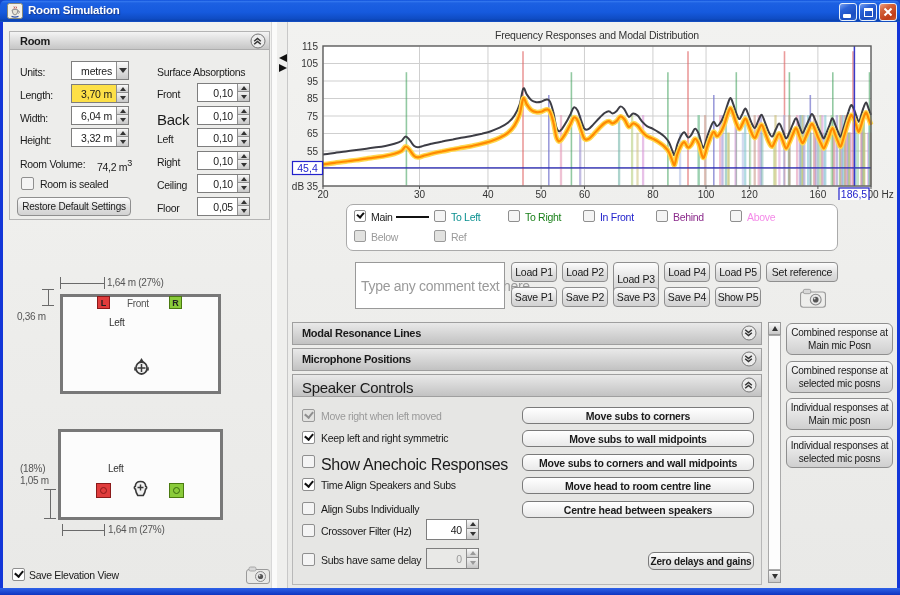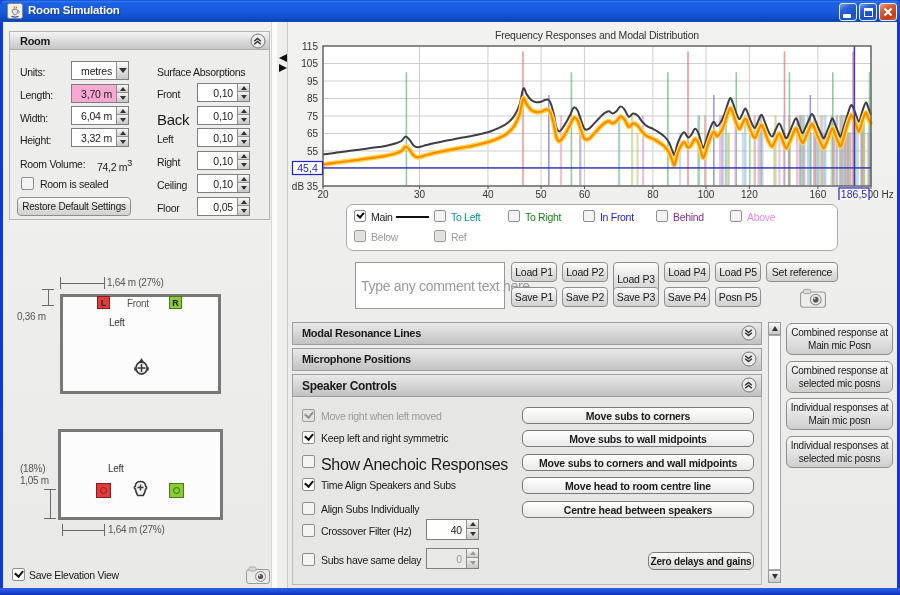--- a/index.html
+++ b/index.html
@@ -30,21 +30,21 @@
     <path d="M4.2 11.3 L7.5 8.4 L10.8 11.3" fill="none" stroke="#333" stroke-width="1.5"></path>
   </svg>
 <div style="position:absolute;left:20px;top:66px;font-size:10.5px;color:#1a1a1a;white-space:nowrap;letter-spacing:-0.3px">Units:</div>
 <div style="position:absolute;left:71px;top:61px;width:58px;height:19px;background:#fff;border:1px solid #7e7e7e">
     <div style="position:absolute;right:16px;top:0;bottom:0;display:flex;align-items:center;font-size:10.5px;color:#1a1a1a;letter-spacing:-0.2px">metres</div>
     <div style="position:absolute;right:0;top:0;bottom:0;width:12px;background:linear-gradient(#fafafa,#c8c8c8);border-left:1px solid #8f8f8f;display:flex;align-items:center;justify-content:center">
       <div style="width:0;height:0;border-left:4px solid transparent;border-right:4px solid transparent;border-top:5px solid #333"></div>
     </div>
   </div>
 <div style="position:absolute;left:20px;top:89px;font-size:10.5px;color:#1a1a1a;white-space:nowrap;letter-spacing:-0.3px">Length:</div>
-<div style="position:absolute;left:71px;top:84px;width:58px;height:19px;background:#f9a8d4;border:1px solid #7e7e7e">
+<div style="position:absolute;left:71px;top:84px;width:58px;height:19px;background:#fde047;border:1px solid #7e7e7e">
     <div style="position:absolute;right:16px;top:0;bottom:0;display:flex;align-items:center;justify-content:flex-end;font-size:10.5px;color:#1a1a1a;letter-spacing:-0.2px">3,70 m</div>
     <div style="position:absolute;right:0;top:0;width:12px;height:8px;background:linear-gradient(#fafafa,#cfcfcf);border-left:1px solid #8f8f8f;border-bottom:1px solid #8f8f8f;display:flex;align-items:center;justify-content:center">
       <div style="width:0;height:0;border-left:3.5px solid transparent;border-right:3.5px solid transparent;border-bottom:4px solid #333"></div>
     </div>
     <div style="position:absolute;right:0;bottom:0;width:12px;height:9px;background:linear-gradient(#f2f2f2,#c6c6c6);border-left:1px solid #8f8f8f;display:flex;align-items:center;justify-content:center">
       <div style="width:0;height:0;border-left:3.5px solid transparent;border-right:3.5px solid transparent;border-top:4px solid #333"></div>
     </div>
   </div>
 <div style="position:absolute;left:20px;top:112px;font-size:10.5px;color:#1a1a1a;white-space:nowrap;letter-spacing:-0.3px">Width:</div>
 <div style="position:absolute;left:71px;top:106px;width:58px;height:19px;background:#fff;border:1px solid #7e7e7e">
@@ -363,21 +363,21 @@
 <div style="position:absolute;left:361px;top:278px;font-size:14px;color:#9a9a9a;white-space:nowrap;letter-spacing:-0.3px">Type any comment text here</div>
 <div style="position:absolute;left:511px;top:262px;width:46px;height:20px;background:linear-gradient(#fdfdfd,#dedede 60%,#d2d2d2);border:1px solid #8f8f8f;border-radius:4px;display:flex;align-items:center;justify-content:center;font-size:10.5px;color:#1a1a1a;text-align:center;box-sizing:border-box;letter-spacing:-0.2px;white-space:nowrap">Load P1</div>
 <div style="position:absolute;left:511px;top:287px;width:46px;height:20px;background:linear-gradient(#fdfdfd,#dedede 60%,#d2d2d2);border:1px solid #8f8f8f;border-radius:4px;display:flex;align-items:center;justify-content:center;font-size:10.5px;color:#1a1a1a;text-align:center;box-sizing:border-box;letter-spacing:-0.2px;white-space:nowrap">Save P1</div>
 <div style="position:absolute;left:562px;top:262px;width:46px;height:20px;background:linear-gradient(#fdfdfd,#dedede 60%,#d2d2d2);border:1px solid #8f8f8f;border-radius:4px;display:flex;align-items:center;justify-content:center;font-size:10.5px;color:#1a1a1a;text-align:center;box-sizing:border-box;letter-spacing:-0.2px;white-space:nowrap">Load P2</div>
 <div style="position:absolute;left:562px;top:287px;width:46px;height:20px;background:linear-gradient(#fdfdfd,#dedede 60%,#d2d2d2);border:1px solid #8f8f8f;border-radius:4px;display:flex;align-items:center;justify-content:center;font-size:10.5px;color:#1a1a1a;text-align:center;box-sizing:border-box;letter-spacing:-0.2px;white-space:nowrap">Save P2</div>
 <div style="position:absolute;left:613px;top:262px;width:46px;height:34px;background:linear-gradient(#fdfdfd,#dedede 60%,#d2d2d2);border:1px solid #8f8f8f;border-radius:4px;display:flex;align-items:center;justify-content:center;font-size:10.5px;color:#1a1a1a;text-align:right;box-sizing:border-box;letter-spacing:-0.2px;white-space:nowrap">Load P3</div>
 <div style="position:absolute;left:613px;top:287px;width:46px;height:20px;background:linear-gradient(#fdfdfd,#dedede 60%,#d2d2d2);border:1px solid #8f8f8f;border-radius:4px;display:flex;align-items:center;justify-content:center;font-size:10.5px;color:#1a1a1a;text-align:center;box-sizing:border-box;letter-spacing:-0.2px;white-space:nowrap">Save P3</div>
 <div style="position:absolute;left:664px;top:262px;width:46px;height:20px;background:linear-gradient(#fdfdfd,#dedede 60%,#d2d2d2);border:1px solid #8f8f8f;border-radius:4px;display:flex;align-items:center;justify-content:center;font-size:10.5px;color:#1a1a1a;text-align:center;box-sizing:border-box;letter-spacing:-0.2px;white-space:nowrap">Load P4</div>
 <div style="position:absolute;left:664px;top:287px;width:46px;height:20px;background:linear-gradient(#fdfdfd,#dedede 60%,#d2d2d2);border:1px solid #8f8f8f;border-radius:4px;display:flex;align-items:center;justify-content:center;font-size:10.5px;color:#1a1a1a;text-align:center;box-sizing:border-box;letter-spacing:-0.2px;white-space:nowrap">Save P4</div>
 <div style="position:absolute;left:715px;top:262px;width:46px;height:20px;background:linear-gradient(#fdfdfd,#dedede 60%,#d2d2d2);border:1px solid #8f8f8f;border-radius:4px;display:flex;align-items:center;justify-content:center;font-size:10.5px;color:#1a1a1a;text-align:center;box-sizing:border-box;letter-spacing:-0.2px;white-space:nowrap">Load P5</div>
-<div style="position:absolute;left:715px;top:287px;width:46px;height:20px;background:linear-gradient(#fdfdfd,#dedede 60%,#d2d2d2);border:1px solid #8f8f8f;border-radius:4px;display:flex;align-items:center;justify-content:center;font-size:10.5px;color:#1a1a1a;text-align:center;box-sizing:border-box;letter-spacing:-0.2px;white-space:nowrap">Posn P5</div>
+<div style="position:absolute;left:715px;top:287px;width:46px;height:20px;background:linear-gradient(#fdfdfd,#dedede 60%,#d2d2d2);border:1px solid #8f8f8f;border-radius:4px;display:flex;align-items:center;justify-content:center;font-size:10.5px;color:#1a1a1a;text-align:center;box-sizing:border-box;letter-spacing:-0.2px;white-space:nowrap">Show P5</div>
 <div style="position:absolute;left:766px;top:262px;width:72px;height:20px;background:linear-gradient(#fdfdfd,#dedede 60%,#d2d2d2);border:1px solid #8f8f8f;border-radius:4px;display:flex;align-items:center;justify-content:center;font-size:10.5px;color:#1a1a1a;text-align:center;box-sizing:border-box;letter-spacing:-0.2px;white-space:nowrap">Set reference</div>
 <svg style="position:absolute;left:800px;top:288px" width="26" height="20" viewBox="0 0 24 18">
     <rect x="0.5" y="3.5" width="23" height="14" rx="2.5" fill="url(#camg)" stroke="#9a9a9a"></rect>
     <rect x="3" y="1" width="7" height="4" rx="1.5" fill="#d8d8d8" stroke="#9a9a9a" stroke-width="0.8"></rect>
     <circle cx="14.5" cy="10.5" r="5" fill="#e8e8e8" stroke="#8a8a8a"></circle>
     <circle cx="14.5" cy="10.5" r="2.6" fill="#555"></circle>
     <circle cx="13.5" cy="9.5" r="0.9" fill="#ddd"></circle>
   </svg>
 <div style="position:absolute;left:292px;top:397px;width:470px;height:188px;background:#e6e6e4;border:1px solid #b8b8b8;border-top:none"></div>
 <div style="position:absolute;left:292px;top:322px;width:470px;height:23px;background:linear-gradient(#e9e9e9,#c2c2c2);border:1px solid #9f9f9f"></div>
@@ -388,21 +388,21 @@
     <path d="M4.2 7.7 L7.5 10.6 L10.8 7.7" fill="none" stroke="#333" stroke-width="1.5"></path>
   </svg>
 <div style="position:absolute;left:292px;top:348px;width:470px;height:23px;background:linear-gradient(#e9e9e9,#c2c2c2);border:1px solid #9f9f9f"></div>
 <div style="position:absolute;left:302px;top:353px;font-size:11.0px;color:#1a1a1a;white-space:nowrap;letter-spacing:-0.3px;font-weight:bold">Microphone Positions</div>
 <svg style="position:absolute;left:741px;top:351px" width="16" height="16">
     <circle cx="8" cy="8" r="7" fill="#ececec" stroke="#777" stroke-width="1"></circle>
     <path d="M4.2 4.7 L7.5 7.6 L10.8 4.7" fill="none" stroke="#333" stroke-width="1.5"></path>
     <path d="M4.2 7.7 L7.5 10.6 L10.8 7.7" fill="none" stroke="#333" stroke-width="1.5"></path>
   </svg>
 <div style="position:absolute;left:292px;top:374px;width:470px;height:23px;background:linear-gradient(#e9e9e9,#c2c2c2);border:1px solid #9f9f9f"></div>
-<div style="position:absolute;left:302px;top:379px;font-size:12px;color:#1a1a1a;white-space:nowrap;letter-spacing:-0.3px;font-weight:bold">Speaker Controls</div>
+<div style="position:absolute;left:302px;top:379px;font-size:15px;color:#1a1a1a;white-space:nowrap;letter-spacing:-0.3px;font-weight:normal">Speaker Controls</div>
 <svg style="position:absolute;left:741px;top:377px" width="16" height="16">
     <circle cx="8" cy="8" r="7" fill="#ececec" stroke="#777" stroke-width="1"></circle>
     <path d="M4.2 8.3 L7.5 5.4 L10.8 8.3" fill="none" stroke="#333" stroke-width="1.5"></path>
     <path d="M4.2 11.3 L7.5 8.4 L10.8 11.3" fill="none" stroke="#333" stroke-width="1.5"></path>
   </svg>
 <div style="position:absolute;left:302px;top:409px;width:13px;height:13px;background:#e2e2e0;border:1px solid #9a9a9a;border-radius:2px">
     <div style="position:absolute;left:2px;top:1px;width:8px;height:6px;border-left:2px solid #8f8f8f;border-bottom:2px solid #8f8f8f;transform:rotate(-50deg)"></div>
   </div>
 <div style="position:absolute;left:321px;top:410px;font-size:10.5px;color:#9a9a9a;white-space:nowrap;letter-spacing:-0.3px">Move right when left moved</div>
 <div style="position:absolute;left:302px;top:431px;width:13px;height:13px;background:#fff;border:1px solid #8f8f8f;border-radius:2px">

